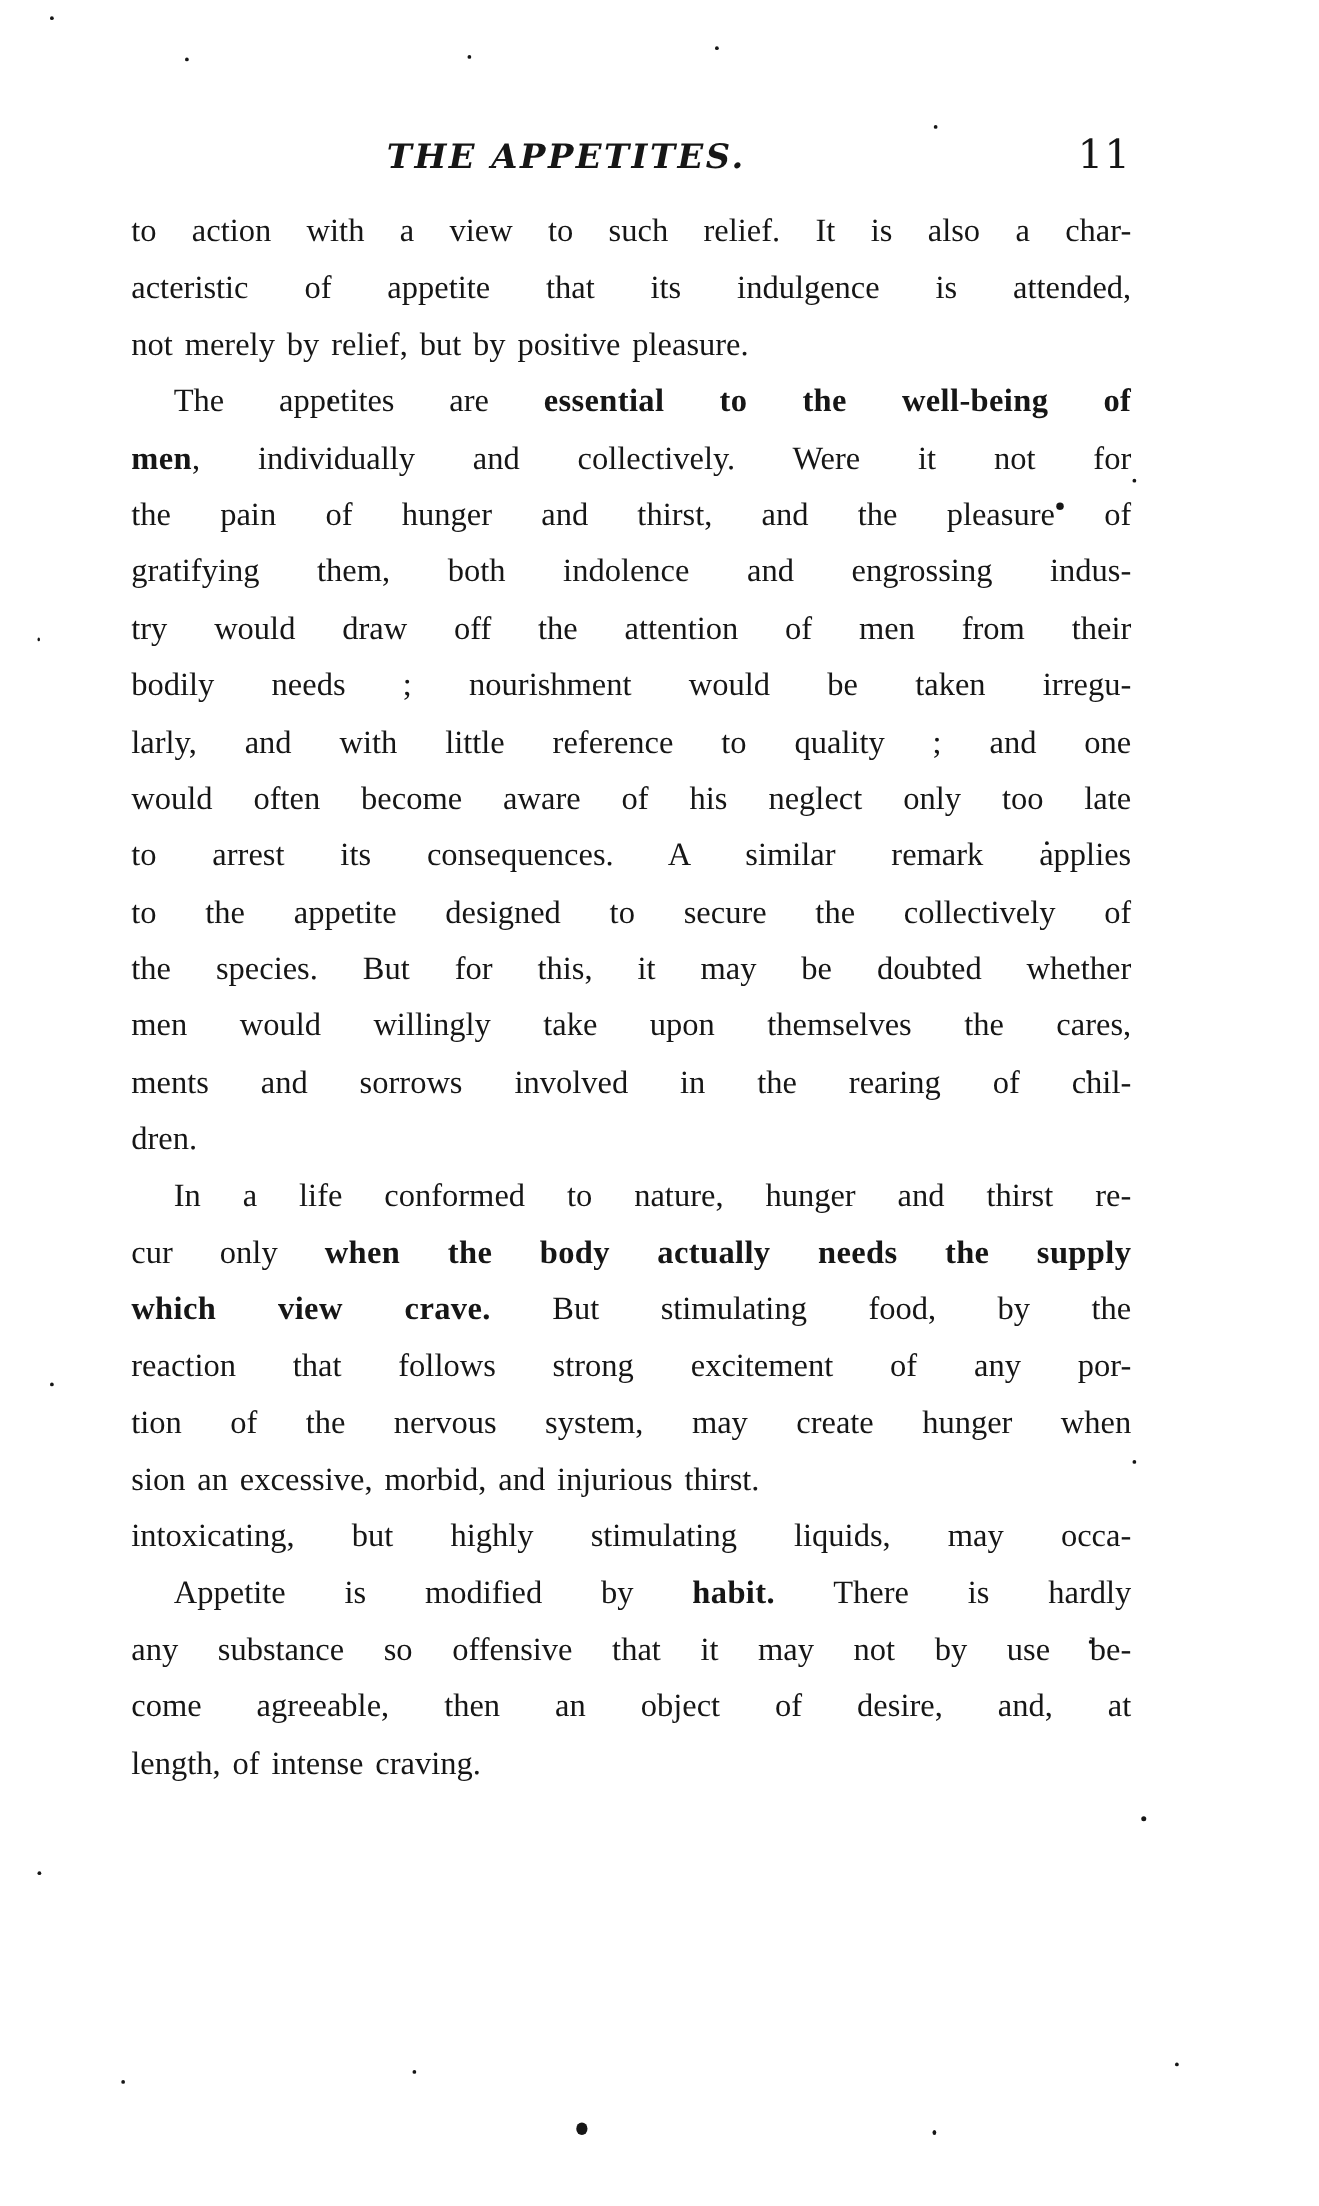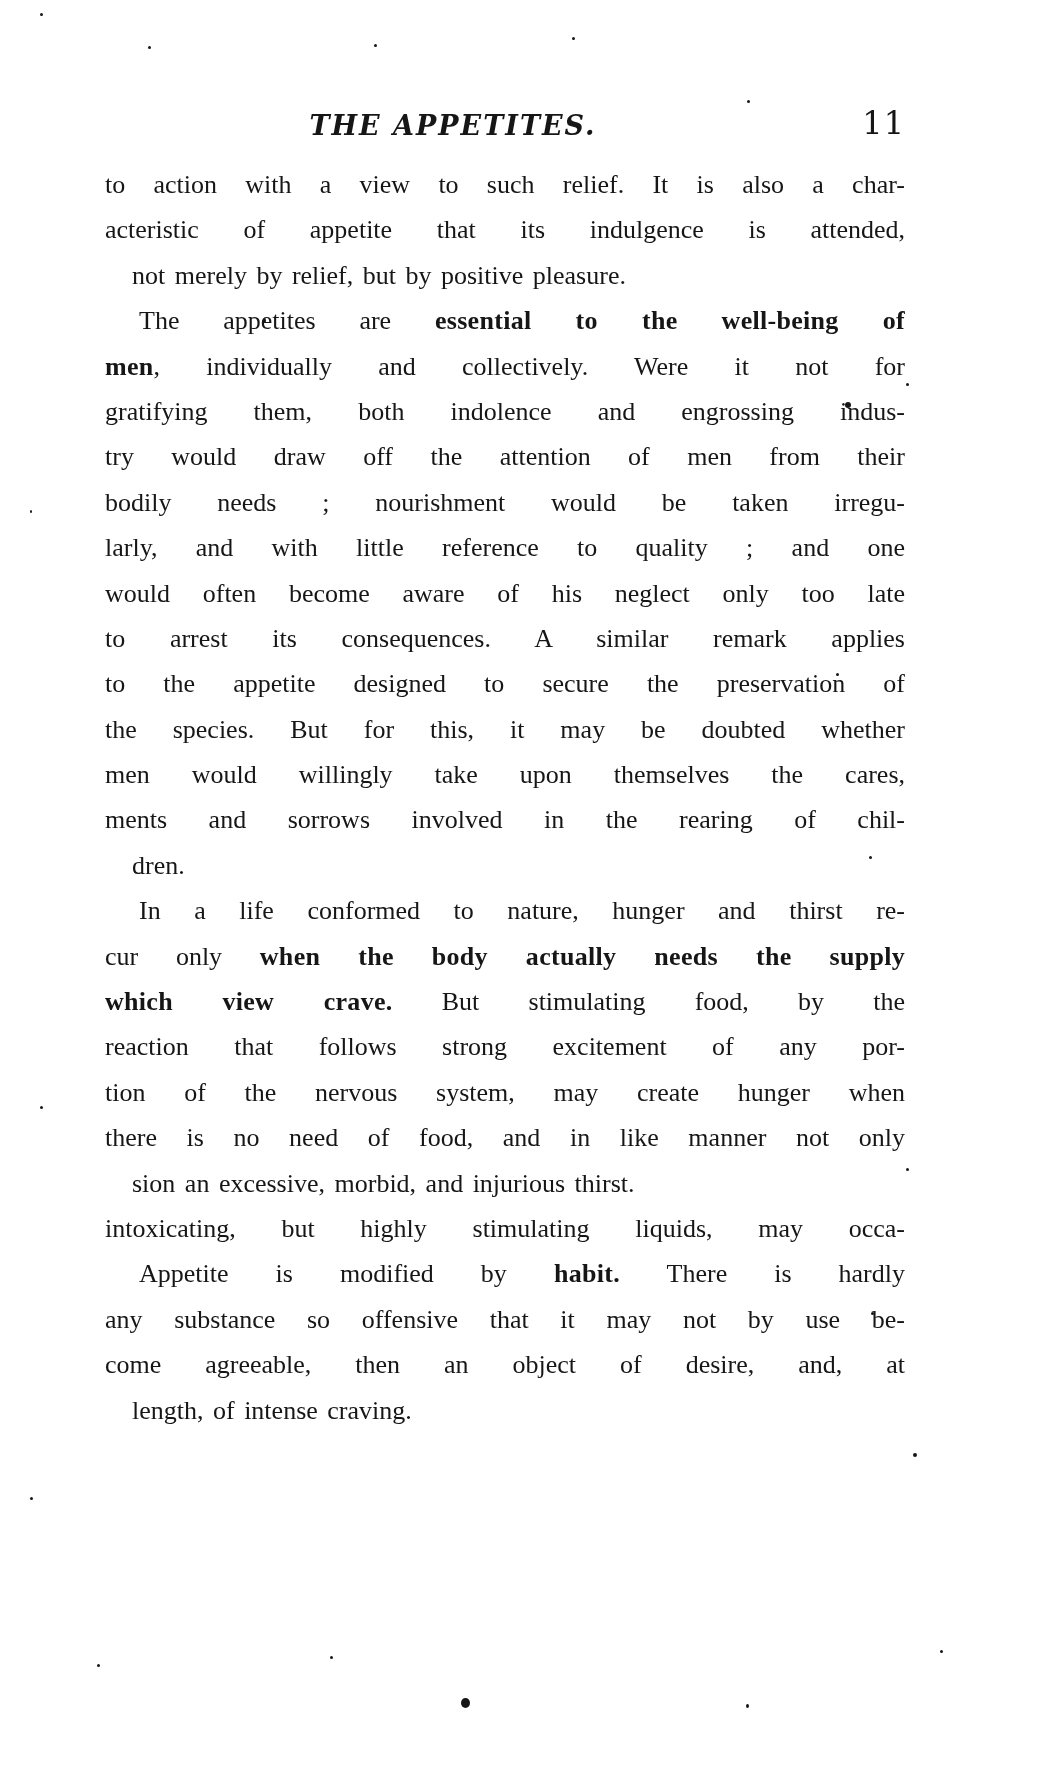--- a/index.html
+++ b/index.html
@@ -51,21 +51,21 @@
     word-spacing: 3px;
   }
   .paragraph { margin: 0; font-family: Liberation Serif, serif; }
   .line {
     line-height: 45.4px;
     height: 45.4px;
     overflow: hidden;
     text-align: justify;
     text-align-last: justify;
   }
-  .line.last { text-align-last: auto; margin-left: 27px; }
+  .line.last { text-align-last: auto; }
   .line.indent { text-indent: 34px; }
   .line b { font-weight: bold; letter-spacing: 0.3px; margin-top: 29px; }
   .speck {
     position: absolute;
     background: #161616;
     border-radius: 50%;
     display: block;
   }
 </style>
 </head>
@@ -80,39 +80,39 @@
 
   <div class="body">
       <div class="paragraph">
         <div class="line">to action with a view to such relief.  It is also a char-</div>
         <div class="line">acteristic of appetite that its indulgence is attended,</div>
         <div class="line last">not merely by relief, but by positive pleasure.</div>
       </div>
       <div class="paragraph">
         <div class="line indent">The appetites are <b>essential to the well-being of</b></div>
         <div class="line"><b>men</b>, individually and collectively.  Were it not for</div>
+        <div class="line">the pain of hunger and thirst, and the pleasure of</div>
         <div class="line">gratifying them, both indolence and engrossing indus-</div>
         <div class="line">try would draw off the attention of men from their</div>
         <div class="line">bodily needs ; nourishment would be taken irregu-</div>
         <div class="line">larly, and with little reference to quality ; and one</div>
         <div class="line">would often become aware of his neglect only too late</div>
         <div class="line">to arrest its consequences.  A similar remark applies</div>
-        <div class="line">to the appetite designed to secure the preservation of</div>
+        <div class="line">to the appetite designed to secure the collectively of</div>
         <div class="line">the species.  But for this, it may be doubted whether</div>
         <div class="line">men would willingly take upon themselves the cares,</div>
         <div class="line">ments and sorrows involved in the rearing of chil-</div>
         <div class="line last">dren.</div>
       </div>
       <div class="paragraph">
         <div class="line indent">In a life conformed to nature, hunger and thirst re-</div>
         <div class="line">cur only <b>when the body actually needs the supply</b></div>
         <div class="line"><b>which view crave.</b>  But stimulating food, by the</div>
         <div class="line">reaction that follows strong excitement of any por-</div>
         <div class="line">tion of the nervous system, may create hunger when</div>
-        <div class="line">there is no need of food, and in like manner not only</div>
         <div class="line last">sion an excessive, morbid, and injurious thirst.</div>
         <div class="line">intoxicating, but highly stimulating liquids, may occa-</div>
       </div>
       <div class="paragraph">
         <div class="line indent">Appetite is modified by <b>habit.</b>  There is hardly</div>
         <div class="line">any substance so offensive that it may not by use be-</div>
         <div class="line">come agreeable, then an object of desire, and, at</div>
         <div class="line last">length, of intense craving.</div>
       </div>
     </div>

